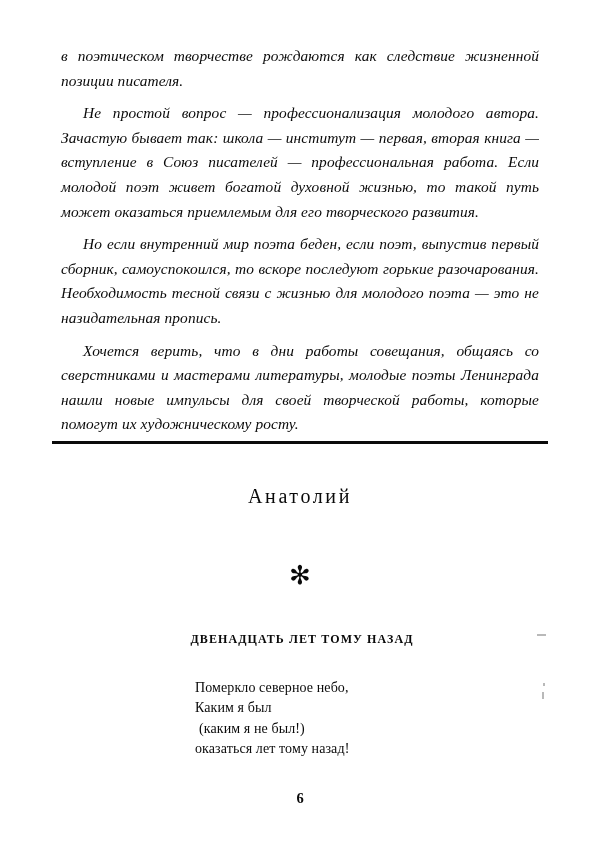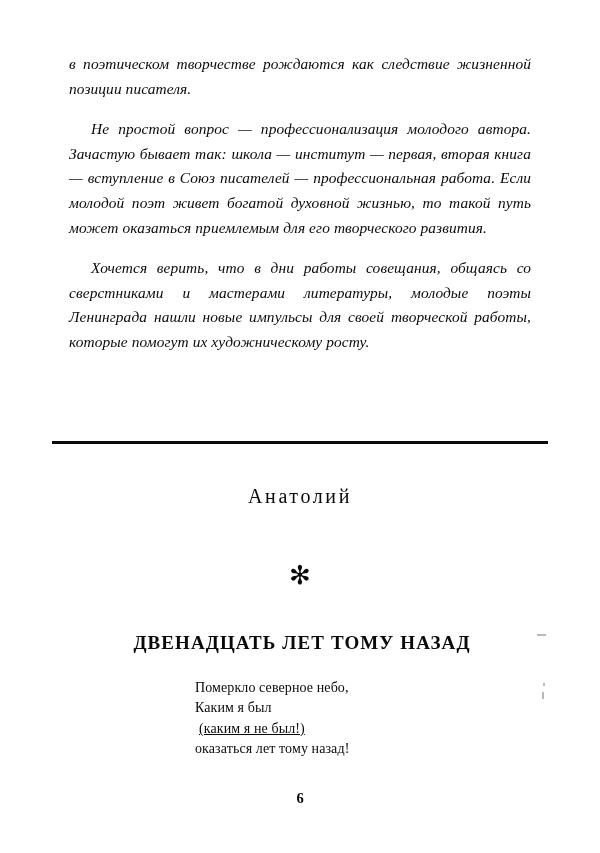--- a/index.html
+++ b/index.html
@@ -27,21 +27,21 @@
     left: 53px;
     top: 36px;
     width: 494px;
   }
   .para {
     font-style: italic;
     font-size: 15.4px;
     line-height: 24.6px;
     text-align: justify;
     text-justify: inter-word;
-    margin: 16px;
+    margin: 8px;
     letter-spacing: 0.1px;
   }
   .para + .para {
     text-indent: 22px;
   }
   .para.first {
     text-indent: 0;
   }
 
   
@@ -81,39 +81,38 @@
     font-family: "DejaVu Sans", sans-serif;
   }
 
   
   .poem-title {
     position: absolute;
     left: 4px;
     right: 0;
     top: 632px;
     text-align: center;
-    font-size: 19px;
+    font-size: 12px;
     font-weight: bold;
     letter-spacing: 1.1px;
   }
   .poem-body {
     position: absolute;
     left: 195px;
     top: 678px;
     width: 340px;
   }
   .poem-line {
     font-size: 14px;
     line-height: 20.4px;
     white-space: pre;
     letter-spacing: 0.1px;
   }
   .poem-line.indent {
     padding-left: 4px;
-    text-decoration: underline;
   }
 
   
   .folio {
     position: absolute;
     left: 0;
     right: 0;
     top: 790px;
     text-align: center;
     font-size: 14.5px;
@@ -130,20 +129,21 @@
   .artifact.a3 { left: 542px; top: 692px; width: 2.2px; height: 7px;  }
 </style>
 </head>
 <body>
 
 <div class="page">
 
   <div class="prose">
     <p class="para first">в поэтическом творчестве рождаются как следствие жизненной позиции писателя.</p>
     <p class="para">Не простой вопрос — профессионализация молодого автора. Зачастую бывает так: школа — институт — первая, вторая книга — вступление в Союз писателей — профессиональная работа. Если молодой поэт живет богатой духовной жизнью, то такой путь может оказаться приемлемым для его творческого развития.</p>
+    <p class="para">Но если внутренний мир поэта беден, если поэт, выпустив первый сборник, самоуспокоился, то вскоре последуют горькие разочарования. Необходимость тесной связи с жизнью для молодого поэта — это не назидательная пропись.</p>
     <p class="para">Хочется верить, что в дни работы совещания, общаясь со сверстниками и мастерами литературы, молодые поэты Ленинграда нашли новые импульсы для своей творческой работы, которые помогут их художническому росту.</p>
   </div>
 
   <div class="rule"></div>
 
   <div class="author">
     <div class="author-line">Анатолий</div>
   </div>
 
   <div class="sep">✻</div>

